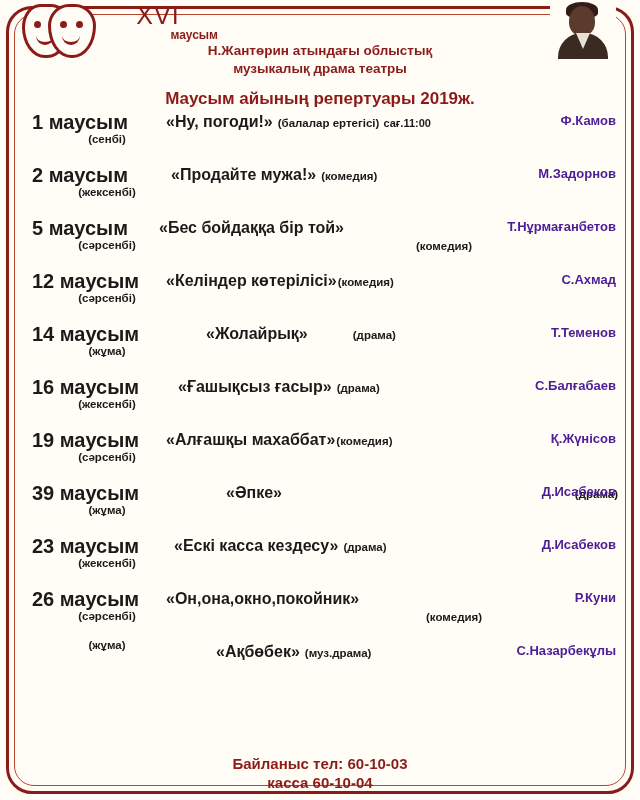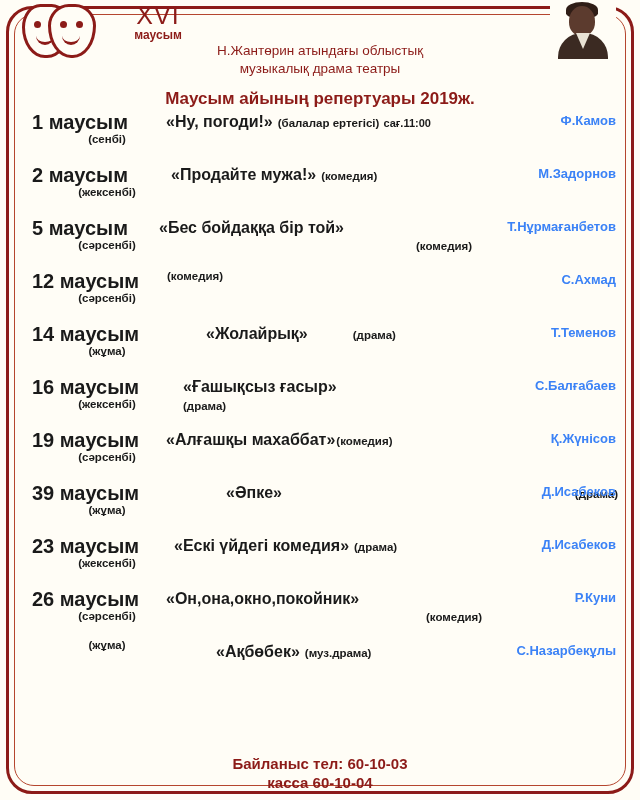--- a/index.html
+++ b/index.html
@@ -82,20 +82,21 @@
   .season-num {
     font-size: 25px;
     font-weight: normal;
     letter-spacing: 1px;
     line-height: 26px;
   }
   .season-word {
     font-size: 12px;
     font-weight: bold;
     line-height: 14px;
+    text-align: right;
   }
   
   .portrait {
     position: absolute;
     right: 24px;
     top: 0px;
     width: 66px;
     height: 62px;
     background: #fffdf6;
   }
@@ -132,21 +133,21 @@
     position: absolute;
     top: 42px;
     left: 60px;
     right: 60px;
     text-align: center;
     color: #8c1b18;
   }
   .header .line1,
   .header .line2 {
     font-size: 13.5px;
-    font-weight: normal;
+    font-weight: bold;
     line-height: 18px;
   }
   .header .line3 {
     margin-top: 10px;
     font-size: 17px;
     font-weight: bold;
     line-height: 22px;
   }
   
   .listing {
@@ -208,21 +209,21 @@
     font-weight: bold;
     color: #1a1a1a;
     margin-left: 4px;
   }
   .author {
     position: absolute;
     right: 2px;
     top: 4px;
     font-size: 13px;
     font-weight: bold;
-    color: #3b82f6;
+    color: #4c1d95;
     white-space: nowrap;
     line-height: 18px;
   }
   .genre-below {
     position: absolute;
     font-size: 11.5px;
     font-weight: bold;
     color: #1a1a1a;
     top: 25px;
     line-height: 14px;
@@ -319,20 +320,21 @@
       <div class="genre-below" style="left:390px;">(комедия)</div>
       <div class="author">Т.Нұрмағанбетов</div>
     </div>
 
     <div class="row">
       <div class="date">
         <div class="d-main">12 маусым</div>
         <div class="d-sub">(сәрсенбі)</div>
       </div>
       <div class="title-wrap" style="left:140px;">
+        <span class="play-title">«Келіндер көтерілісі»</span>
         <span class="genre" style="margin-left:1px;">(комедия)</span>
       </div>
       <div class="author">С.Ахмад</div>
     </div>
 
     <div class="row">
       <div class="date">
         <div class="d-main">14 маусым</div>
         <div class="d-sub">(жұма)</div>
       </div>
@@ -341,21 +343,21 @@
         <span class="genre">(драма)</span>
       </div>
       <div class="author">Т.Теменов</div>
     </div>
 
     <div class="row">
       <div class="date">
         <div class="d-main">16 маусым</div>
         <div class="d-sub">(жексенбі)</div>
       </div>
-      <div class="title-wrap" style="left:152px;flex-direction:column;">
+      <div class="title-wrap" style="left:152px;">
         <span class="play-title">«Ғашықсыз ғасыр»</span>
         <span class="genre">(драма)</span>
       </div>
       <div class="author">С.Балғабаев</div>
     </div>
 
     <div class="row">
       <div class="date">
         <div class="d-main">19 маусым</div>
         <div class="d-sub">(сәрсенбі)</div>
@@ -378,21 +380,21 @@
       </div>
       <div class="author">Д.Исабеков</div>
     </div>
 
     <div class="row">
       <div class="date">
         <div class="d-main">23 маусым</div>
         <div class="d-sub">(жексенбі)</div>
       </div>
       <div class="title-wrap" style="left:148px;">
-        <span class="play-title">«Ескі үйдегі комедия»</span>
+        <span class="play-title">«Ескі касса кездесу»</span>
         <span class="genre">(драма)</span>
       </div>
       <div class="author">Д.Исабеков</div>
     </div>
 
     <div class="row">
       <div class="date">
         <div class="d-main">26 маусым</div>
         <div class="d-sub">(сәрсенбі)</div>
       </div>

